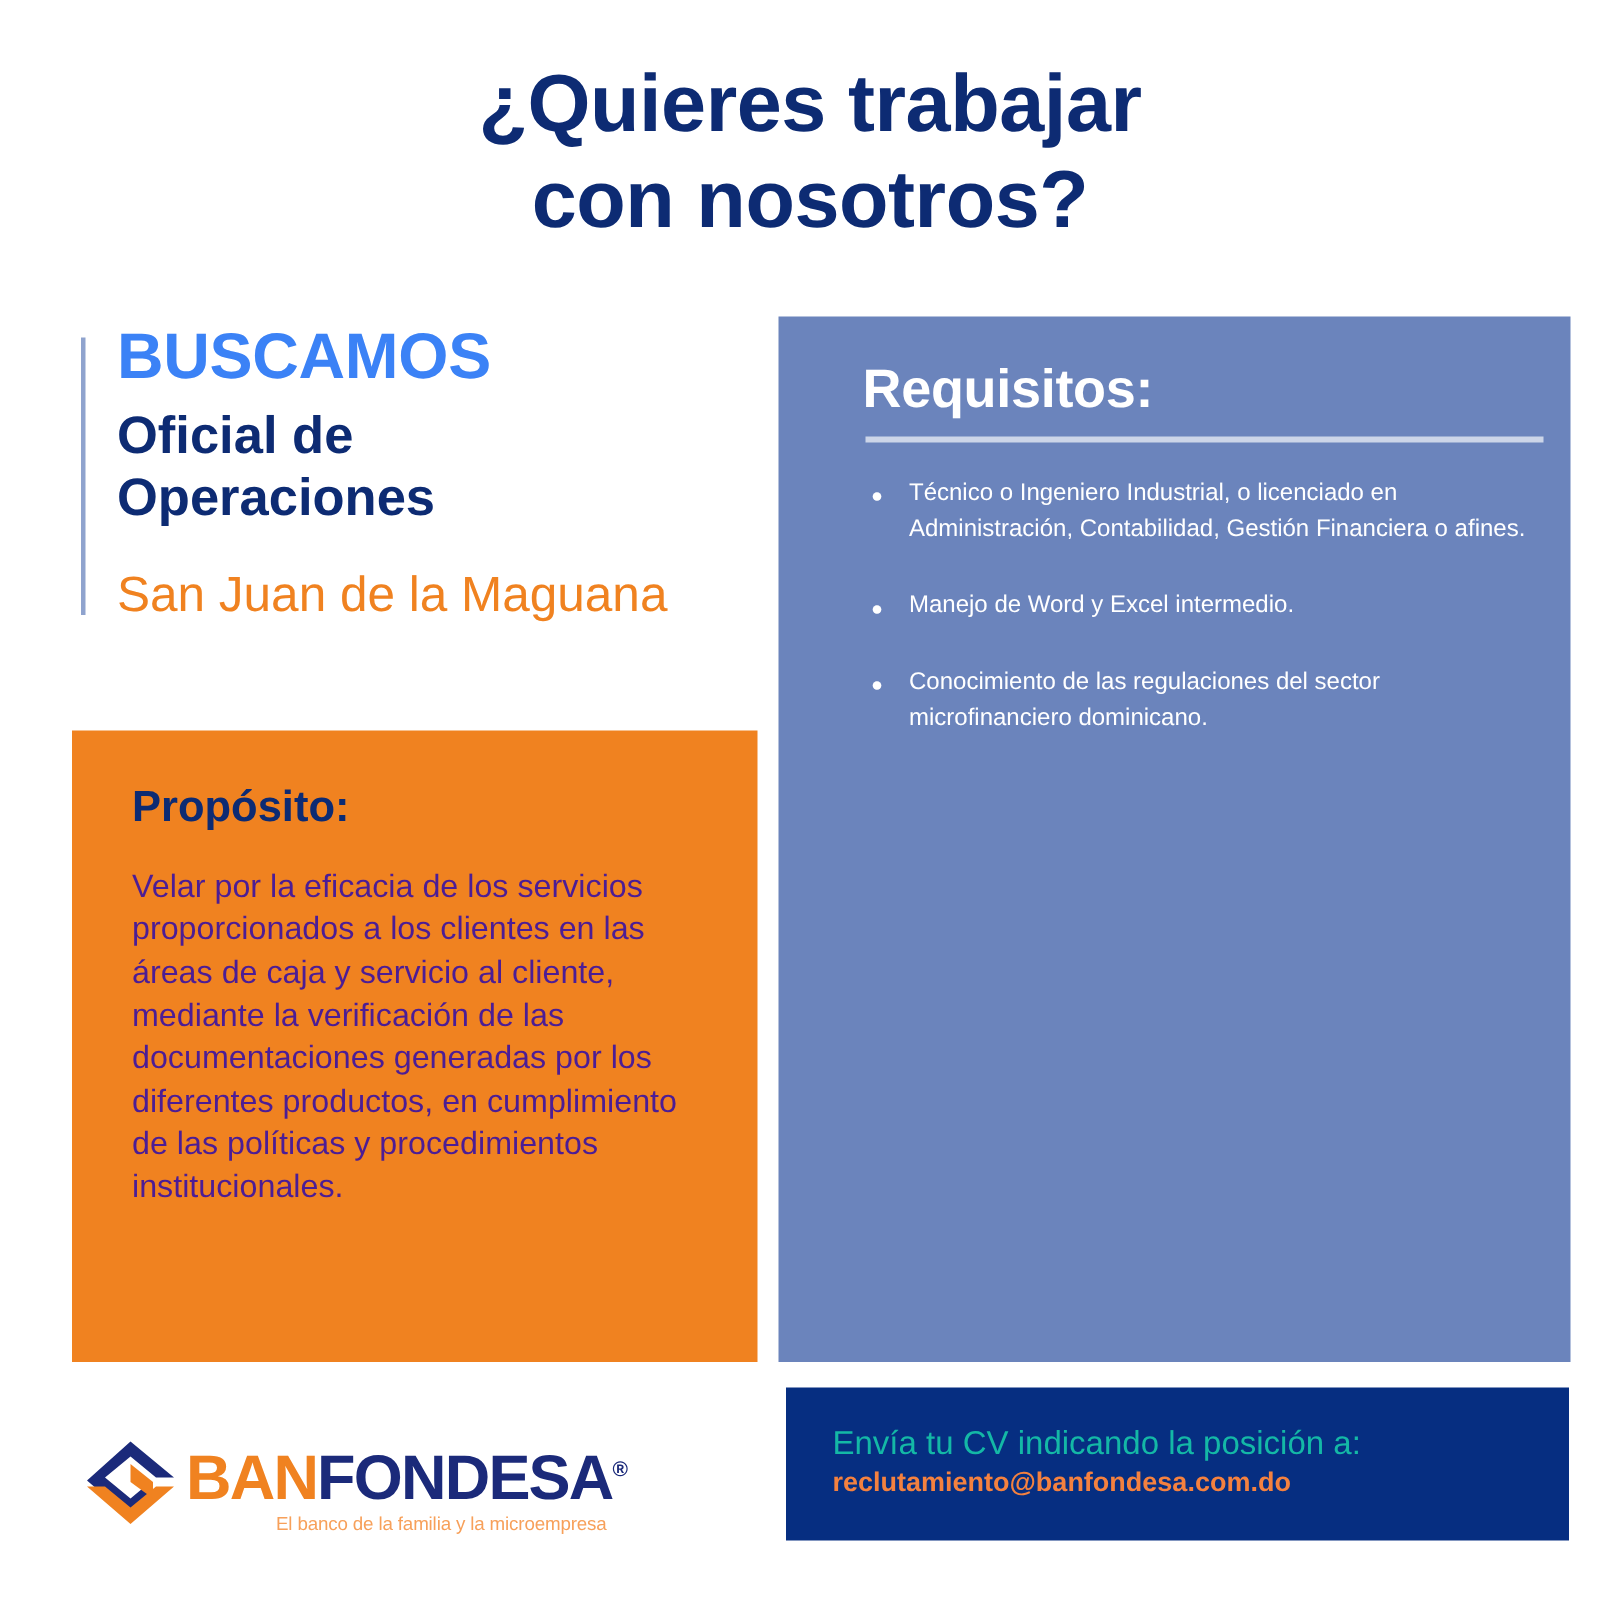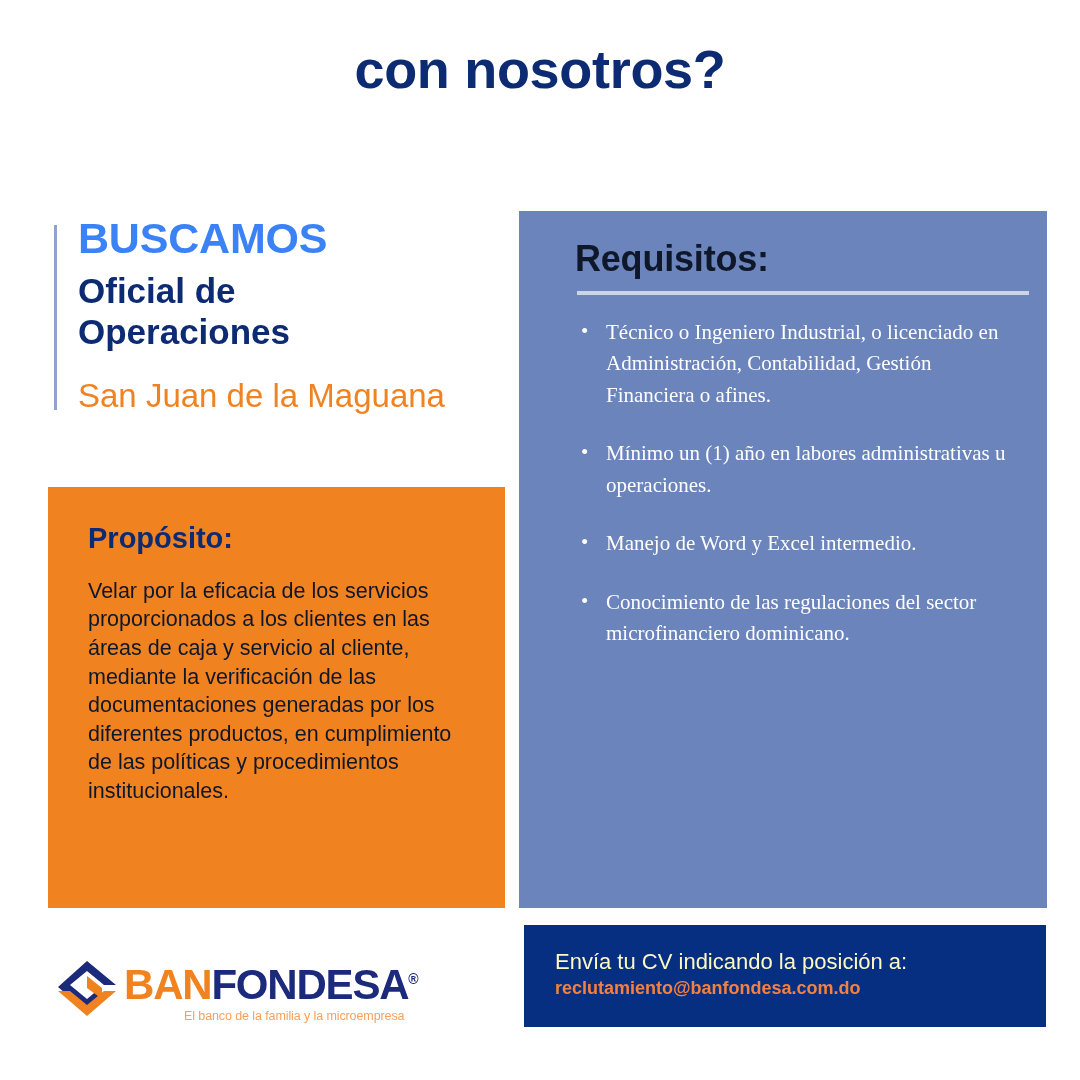--- a/index.html
+++ b/index.html
@@ -93,40 +93,40 @@
     box-sizing: border-box;
     padding: 36px 34px 0 40px;
   }
   .purpose-heading {
     color: #0d2b73;
     font-size: 29px;
     font-weight: bold;
     line-height: 1.1;
   }
   .purpose-text {
-    color: #0f172a;
+    color: #4c1d95;
     font-size: 21.5px;
     line-height: 1.33;
     margin-top: 22px;
     max-width: 400px;
   }
 
   
   .req-panel {
     position: absolute;
     left: 519px;
     top: 211px;
     width: 528px;
     height: 697px;
     background: #6b84bc;
     box-sizing: border-box;
     padding: 28px 24px 0 56px;
   }
   .req-heading {
-    color: #0f172a;
+    color: #ffffff;
     font-size: 36px;
     font-weight: bold;
     line-height: 1.1;
     letter-spacing: -0.2px;
   }
   .req-divider {
     width: 452px;
     height: 4px;
     background: #ccd5e8;
     margin-top: 12px;
@@ -134,26 +134,25 @@
   }
   .req-list {
     list-style: none;
     margin: 0;
     padding: 0;
     margin-top: 22px;
   }
   .req-list li {
     position: relative;
     color: #ffffff;
-    font-size: 21px;
+    font-size: 16px;
     line-height: 1.5;
     padding-left: 31px;
     margin-bottom: 27px;
     max-width: 444px;
-    font-family: Liberation Serif, serif;
   }
   .req-list li::before {
     content: "\2022";
     position: absolute;
     left: 6px;
     top: -1px;
     font-size: 21px;
     color: #ffffff;
   }
 
@@ -162,21 +161,21 @@
     position: absolute;
     left: 524px;
     top: 925px;
     width: 522px;
     height: 102px;
     background: #062e81;
     box-sizing: border-box;
     padding: 23px 20px 0 31px;
   }
   .cv-line1 {
-    color: #fef9c3;
+    color: #14b8a6;
     font-size: 22px;
     line-height: 1.25;
     font-weight: normal;
   }
   .cv-email {
     color: #f4813f;
     font-size: 18px;
     font-weight: bold;
     line-height: 1.25;
     margin-top: 1px;
@@ -226,20 +225,21 @@
     letter-spacing: -0.1px;
     white-space: nowrap;
   }
 </style>
 </head>
 <body>
 
 <div class="poster">
 
   <div class="headline">
+    <span class="line">¿Quieres trabajar</span>
     <span class="line">con nosotros?</span>
   </div>
 
   <div class="buscamos-block">
     <div class="accent-rule"></div>
     <div class="buscamos-inner">
       <div class="buscamos-title">BUSCAMOS</div>
       <div class="position-title">Oficial de Operaciones</div>
       <div class="position-location">San Juan de la Maguana</div>
     </div>
@@ -248,21 +248,20 @@
   <div class="purpose-box">
     <div class="purpose-heading">Propósito:</div>
     <div class="purpose-text">Velar por la eficacia de los servicios proporcionados a los clientes en las áreas de caja y servicio al cliente, mediante la verificación de las documentaciones generadas por los diferentes productos, en cumplimiento de las políticas y procedimientos institucionales.</div>
   </div>
 
   <div class="req-panel">
     <div class="req-heading">Requisitos:</div>
     <div class="req-divider"></div>
     <ul class="req-list">
       <li>Técnico o Ingeniero Industrial, o licenciado en Administración, Contabilidad, Gestión Financiera o afines.</li>
-      <li>Mínimo un (1) año en labores administrativas u operaciones.</li>
       <li>Manejo de Word y Excel intermedio.</li>
       <li>Conocimiento de las regulaciones del sector microfinanciero dominicano.</li>
     </ul>
   </div>
 
   <div class="cv-bar">
     <div class="cv-line1">Envía tu CV indicando la posición a:</div>
     <div class="cv-email">reclutamiento@banfondesa.com.do</div>
   </div>
 

